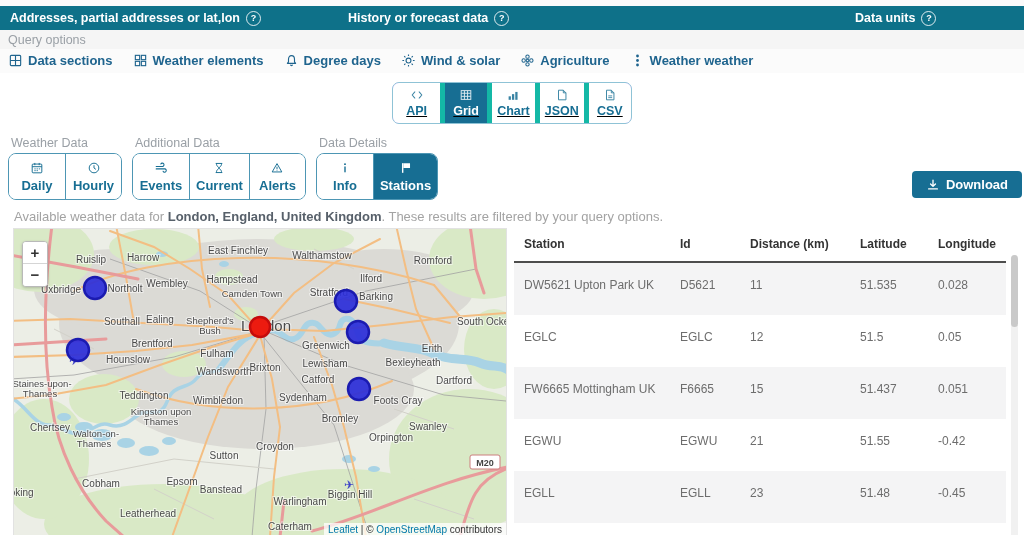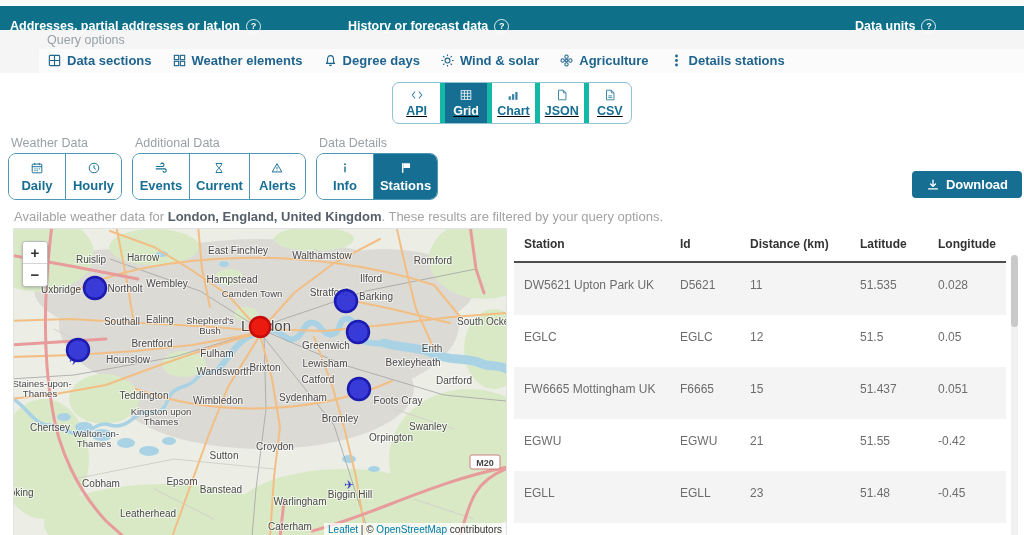--- a/index.html
+++ b/index.html
@@ -1,25 +1,25 @@
 <!DOCTYPE html>
 <html><head>
 <meta charset="utf-8">
 <style>
   html,body{margin:0;padding:0;background:#fff;}
   body{width:1024px;height:535px;overflow:hidden;font-family:"Liberation Sans",sans-serif;-webkit-font-smoothing:antialiased;}
   .page{position:relative;width:1024px;height:535px;background:#fff;}
   .topstrip{height:6px;background:#fafafa;}
   
   .header-bar{position:relative;height:24px;background:#0e7189;color:#fff;font-size:12.5px;font-weight:bold;}
-  .hdr-field{position:absolute;top:8px;height:24px;display:flex;align-items:center;gap:6px;white-space:nowrap;}
+  .hdr-field{position:absolute;top:0;height:24px;display:flex;align-items:center;gap:6px;white-space:nowrap;}
   .hdr-field.f0{left:10px;} .hdr-field.f1{left:348px;} .hdr-field.f2{left:855px;}
   .help{display:inline-flex;align-items:center;justify-content:center;width:13px;height:13px;border:1px solid rgba(255,255,255,.85);border-radius:50%;font-size:9px;font-weight:bold;color:#fff;}
   
-  .query-panel{background:#f5f5f5;padding-left:39px;}
+  .query-panel{background:#f5f5f5;}
   .query-title{padding:3px 0 2px 8px;font-size:12.5px;color:#9aa0a6;}
   .query-nav{display:flex;align-items:center;gap:20px;background:#fbfbfb;padding:4px 10px 5px 8px;}
   .nav-item{display:flex;align-items:center;gap:5px;color:#1f648e;font-size:13px;font-weight:bold;cursor:pointer;white-space:nowrap;}
   .ic{display:inline-flex;width:15px;height:15px;}
   .ic svg{width:100%;height:100%;}
   
   .view-tabs{display:flex;width:fit-content;margin:9px auto 0;border:1.5px solid #8fc3d6;border-radius:7px;overflow:hidden;background:#c4b5fd;text-decoration:underline;}
   .vtab{display:flex;flex-direction:column;align-items:center;justify-content:center;gap:2px;min-width:47px;height:40px;padding:0 5px;border:none;border-left:5px solid #14b8a6;background:#fff;color:#176e93;font-family:inherit;font-size:12.5px;font-weight:bold;cursor:pointer;}
   .vtab:first-child{border-left:none;}
   .vtab .ic{width:14px;height:14px;opacity:.85;}
@@ -147,21 +147,21 @@
         <div class="nav-item">
           <span class="ic">
             <svg viewBox="0 0 16 16">
               <g fill="currentColor">
                 <circle cx="8" cy="3.2" r="1.5"></circle>
                 <circle cx="8" cy="8" r="1.5"></circle>
                 <circle cx="8" cy="12.8" r="1.5"></circle>
               </g>
             </svg>
           </span>
-          <span class="lbl">Details stations</span>
+          <span class="lbl">Weather weather</span>
         </div>
       </div>
   </div>
 
   <div class="view-tabs" id="view-tabs">
       <button class="vtab">
         <span class="ic">
           <svg viewBox="0 0 16 16">
             <g stroke="currentColor" fill="none" stroke-width="1.2" stroke-linecap="round" stroke-linejoin="round">
               <path d="M5.5 4.5L2.5 8l3 3.5M10.5 4.5l3 3.5-3 3.5"></path>

